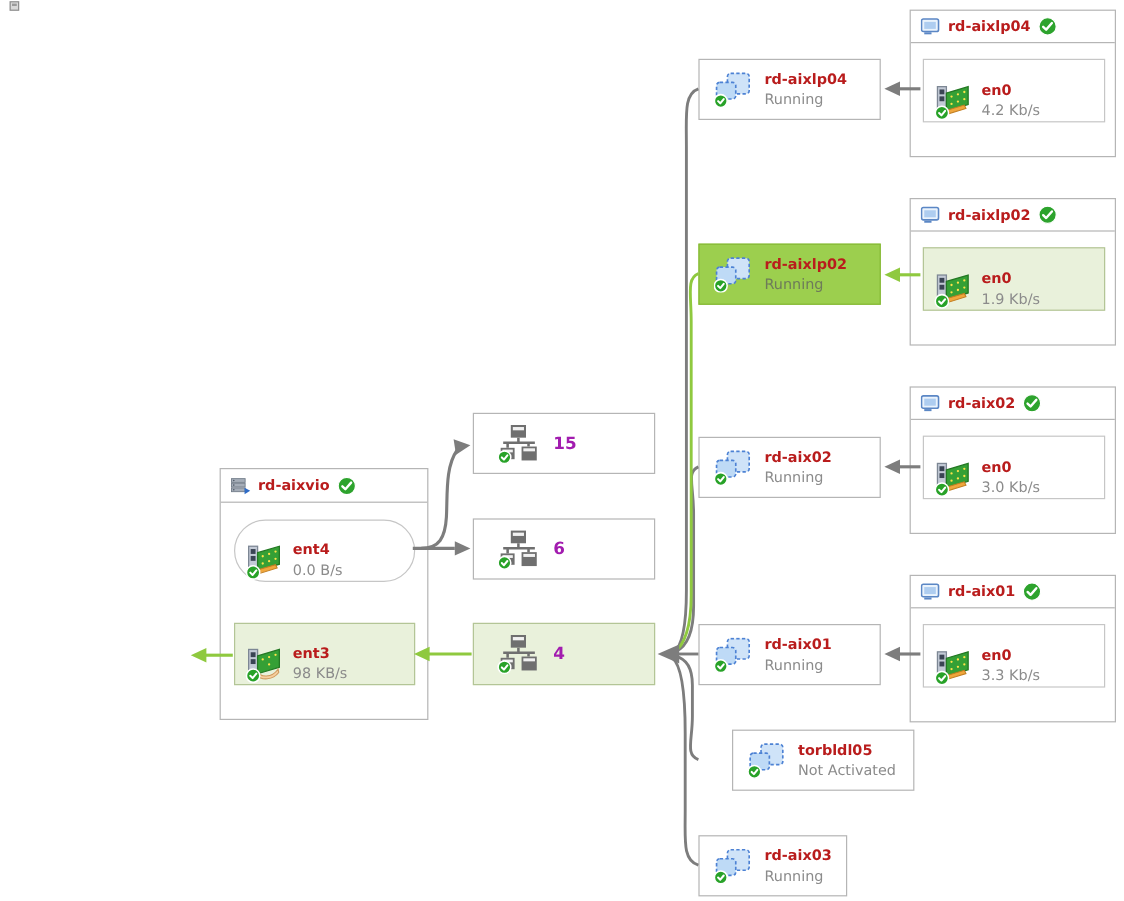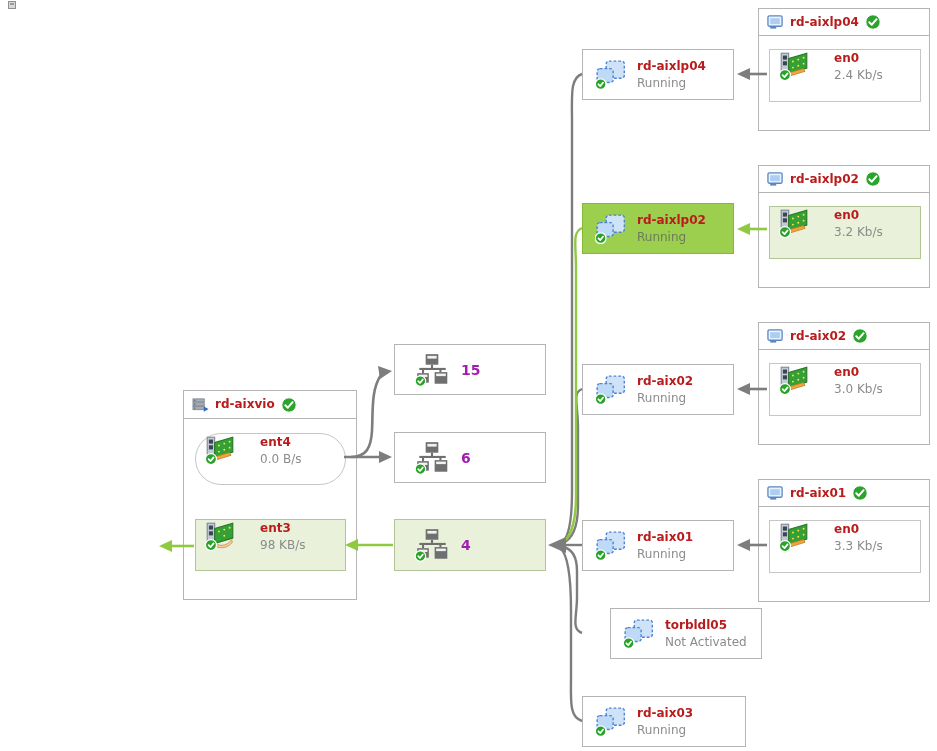--- a/index.html
+++ b/index.html
@@ -18,21 +18,21 @@
   .swnum { font-size:14px; font-weight:bold; color:#a21caf; }
 
   .frame { z-index:1; }
   .frame-header, .card-header {
     display:flex; align-items:center; gap:6px;
     height:28px; padding:0 8px; border-bottom:1px solid #b5b5b5;
   }
   .card { z-index:2; }
   .card-header { height:27px; }
   .inner { position:absolute; background:#ffffff; border:1px solid #c6c6c6;
-           display:flex; align-items:flex-start; gap:24px; padding-left:8px; }
+           display:flex; align-items:flex-end; gap:8px; padding-left:8px; }
 
   .ic-nic   { width:32px; height:32px; flex:0 0 32px; }
   .ic-lpar  { width:32px; height:30px; flex:0 0 32px; }
   .ic-sw    { width:38px; height:34px; flex:0 0 38px; }
   .ic-hdr   { width:17px; height:16px; flex:0 0 17px; }
   .ic-check { width:16px; height:16px; flex:0 0 16px; }
 
   .mini-icon { position:absolute; left:8px; top:1px; width:8px; height:8px;
                background:#d9d9d9; border:1px solid #8f8f8f; z-index:3; }
   .mini-icon::after { content:""; display:block; margin:1px; height:2px; background:#9a9a9a; }
@@ -212,21 +212,21 @@
   </div>
   <div class="node" style="left:582px; top:608px; width:152px; height:51px;margin-left:28px;">
     <svg class="ic-lpar">
         <use href="#icon-lpar"></use>
       </svg>
     <div class="txtcol">
       <span class="title">torbldl05</span>
       <span class="sub">Not Activated</span>
     </div>
   </div>
-  <div class="node" style="left:582px; top:696px; width:164px; height:51px;">
+  <div class="node" style="left:582px; top:696px; width:124px; height:51px;">
     <svg class="ic-lpar">
         <use href="#icon-lpar"></use>
       </svg>
     <div class="txtcol">
       <span class="title">rd-aix03</span>
       <span class="sub">Running</span>
     </div>
   </div>
 
   <div class="card" style="left:758px; top:8px; width:172px; height:123px;">
@@ -238,42 +238,42 @@
       <svg class="ic-check">
           <use href="#icon-check"></use>
         </svg>
     </div>
     <div class="inner" style="left:10px; top:40px; width:152px; height:53px;">
       <svg class="ic-nic">
           <use href="#icon-nic"></use>
         </svg>
       <div class="txtcol">
         <span class="title">en0</span>
-        <span class="sub">2.4 Kb/s</span>
+        <span class="sub">4.2 Kb/s</span>
       </div>
     </div>
   </div>
 
   <div class="card" style="left:758px; top:165px; width:172px; height:123px;">
     <div class="card-header">
       <svg class="ic-hdr">
           <use href="#icon-monitor"></use>
         </svg>
       <span class="title">rd-aixlp02</span>
       <svg class="ic-check">
           <use href="#icon-check"></use>
         </svg>
     </div>
     <div class="inner hl" style="left:10px; top:40px; width:152px; height:53px;">
       <svg class="ic-nic">
           <use href="#icon-nic"></use>
         </svg>
       <div class="txtcol">
         <span class="title">en0</span>
-        <span class="sub">3.2 Kb/s</span>
+        <span class="sub">1.9 Kb/s</span>
       </div>
     </div>
   </div>
 
   <div class="card" style="left:758px; top:322px; width:172px; height:123px;">
     <div class="card-header">
       <svg class="ic-hdr">
           <use href="#icon-monitor"></use>
         </svg>
       <span class="title">rd-aix02</span>

